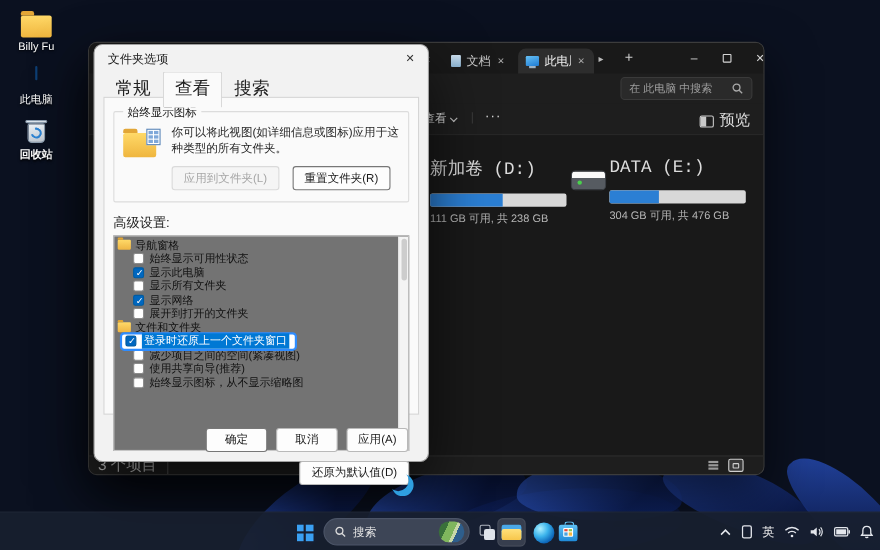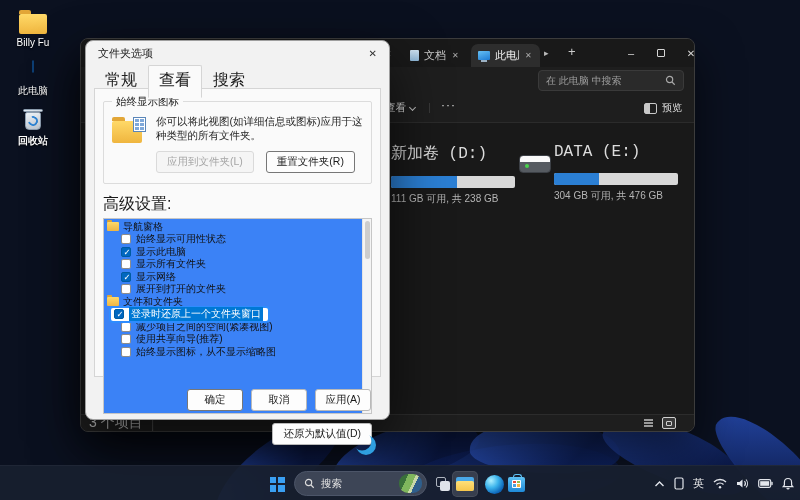--- a/index.html
+++ b/index.html
@@ -51,31 +51,31 @@
   .tab-docs { left:322px; }
   .tab-thispc { left:390px; }
   .tab-thispc .tlabel { max-width:24px; overflow:hidden; white-space:nowrap; display:inline-block; }
   .tab-scroll { position:absolute; left:463px; top:9px; font-size:9px; color:#bbb; }
   .new-tab { position:absolute; left:487px; top:5px; font-size:13px; color:#ccc; }
   .wc { position:absolute; top:0; height:28px; width:30px; display:flex; align-items:center; justify-content:center; color:#d6d6d6; }
   .wc-min{ left:535px; font-size:11px; } .wc-max{ left:565px; } .wc-close{ left:595px; font-size:10px; }
   .max-box{ width:8px; height:8px; border:1px solid #d6d6d6; border-radius:1px; }
 
   .addrbar { height:27px; background:#1e1e1e; position:relative; flex:none; }
-  .searchbox { position:absolute; right:10px; top:3px; width:146px; height:21px; background:#2a2a2a;
+  .searchbox { position:absolute; right:10px; top:3px; width:120px; height:21px; background:#2a2a2a;
                border:1px solid #3a3a3a; border-radius:4px; display:flex; align-items:center; padding:0 7px;
                color:#9f9f9f; font-size:10px; }
   .searchbox .sp { flex:1; }
   .cmdbar { height:29px; background:#1e1e1e; border-bottom:1px solid #2b2b2b; position:relative; flex:none; }
   .cmd-view { position:absolute; left:304px; top:7px; display:flex; align-items:center; gap:4px; color:#dedede; font-size:10.5px; }
   .chev { width:5px; height:5px; border-right:1px solid #bdbdbd; border-bottom:1px solid #bdbdbd;
           transform:rotate(45deg); margin-top:-2px; }
   .cmd-div { position:absolute; left:347px; top:7px; color:#3d3d3d; }
   .cmd-more { position:absolute; left:360px; top:4px; color:#dedede; font-size:12px; letter-spacing:1px; }
-  .cmd-preview { position:absolute; right:12px; top:7px; display:flex; align-items:center; gap:5px; color:#dedede; font-size:10px; }
+  .cmd-preview { position:absolute; right:12px; top:7px; display:flex; align-items:center; gap:5px; color:#dedede; font-size:14px; }
   .prev-ic { width:13px; height:11px; border:1px solid #c9c9c9; border-radius:2px; position:relative; }
   .prev-ic::before { content:''; position:absolute; left:0; top:0; bottom:0; width:5px; background:#c9c9c9; }
 
   .content { flex:1; background:#191919; position:relative; }
   .drive { position:absolute; width:130px; }
   .drive-d { left:310px; top:20px; } .drive-e { left:473px; top:20px; }
   .drive .dn { font-size:16px; color:#dcdcdc; margin-bottom:12px;font-family:Liberation Mono, monospace; }
   .drive .track { width:124px; height:12px; background:#d8d8d8; border-radius:2px; overflow:hidden; }
   .drive .fill { height:100%; background:#2b7fd4; }
   .drive .dd { font-size:10px; color:#b5b5b5; margin-top:4px; white-space:nowrap; }
@@ -117,22 +117,22 @@
               display:grid; grid-template-columns:1fr 1fr; grid-template-rows:1fr 1fr 1fr; gap:1px; padding:1px; }
   .fv-ic .v i { background:#7fa8d9; }
   .gb-main { flex:1; }
   .gb-desc { font-size:10.5px; line-height:1.35; color:#1f1f1f; }
   .gb-btns { display:flex; gap:12px; margin-top:9px; }
   .btn { font-size:10.5px; padding:3px 10px; background:#fdfdfd; border:1px solid #b9b9b9; border-radius:3px;
          color:#1a1a1a; text-align:center; }
   .btn.disabled { color:#a6a6a6; background:#f5f5f5; border-color:#dadada; }
   .btn.strong { border-color:#777; }
 
-  .adv-label { margin:10px 0 3px; font-size:16px; }
-  .listbox { height:196px; border:1px solid #c6c6c6; background:#3b82f6; position:relative; overflow:hidden; }
+  .adv-label { margin:10px 0 3px; font-size:12px; }
+  .listbox { height:196px; border:1px solid #c6c6c6; background:#737373; position:relative; overflow:hidden; }
   .rows { position:absolute; left:0; right:10px; top:1px; }
   .adv-row { height:12.5px; display:flex; align-items:center; font-size:10px; color:#111; white-space:nowrap; overflow:visible; }
   .adv-row.grp { padding-left:3px; gap:4px; }
   .adv-row.chk { padding-left:17px; gap:5px; }
   .adv-row.chk.annotated { padding-left:5px; }
   .gicon { width:12px; height:9px; background:linear-gradient(#ffd968,#eeb544); border-radius:1px; position:relative; flex:none; }
   .gicon::before { content:''; position:absolute; top:-2px; left:0; width:5px; height:2px; background:#dfa434; border-radius:1px 1px 0 0; }
   .cb { width:10px; height:10px; border:1px solid #8c8c8c; border-radius:2px; background:#fff; flex:none; }
   .cb.on { background:#0067c0; border-color:#005ba1; position:relative; }
   .cb.on::after { content:'\2713'; position:absolute; left:0; top:-1px; width:10px; text-align:center;

